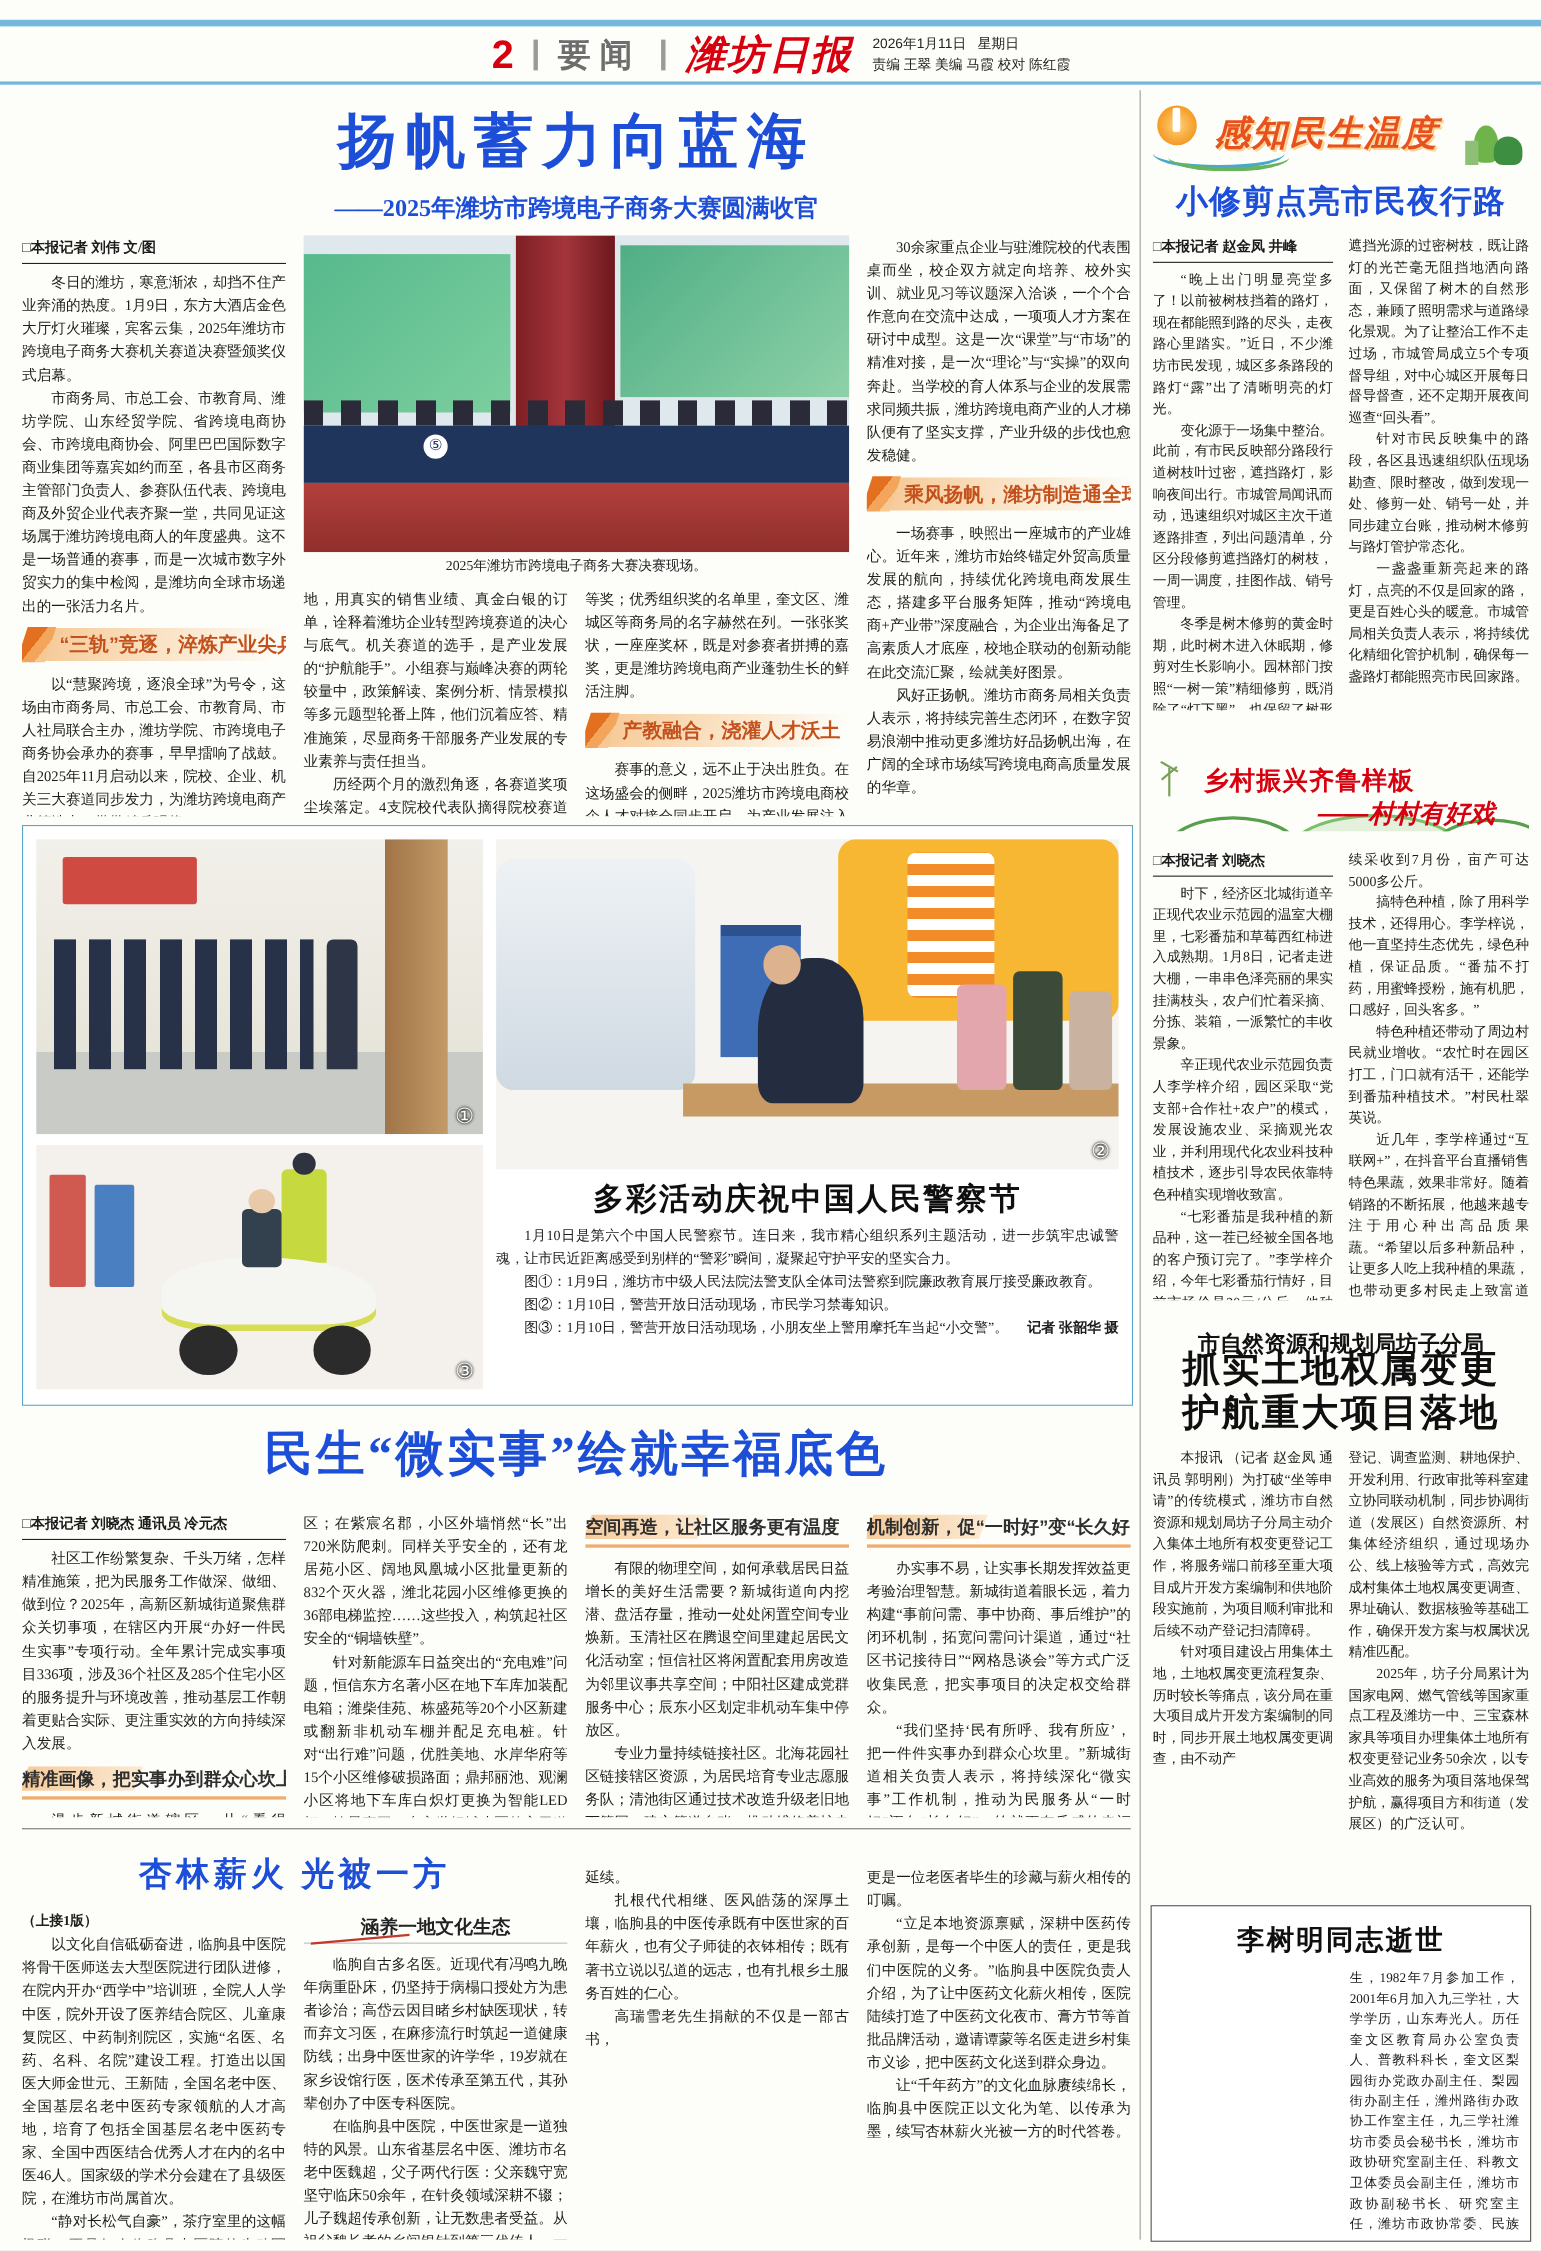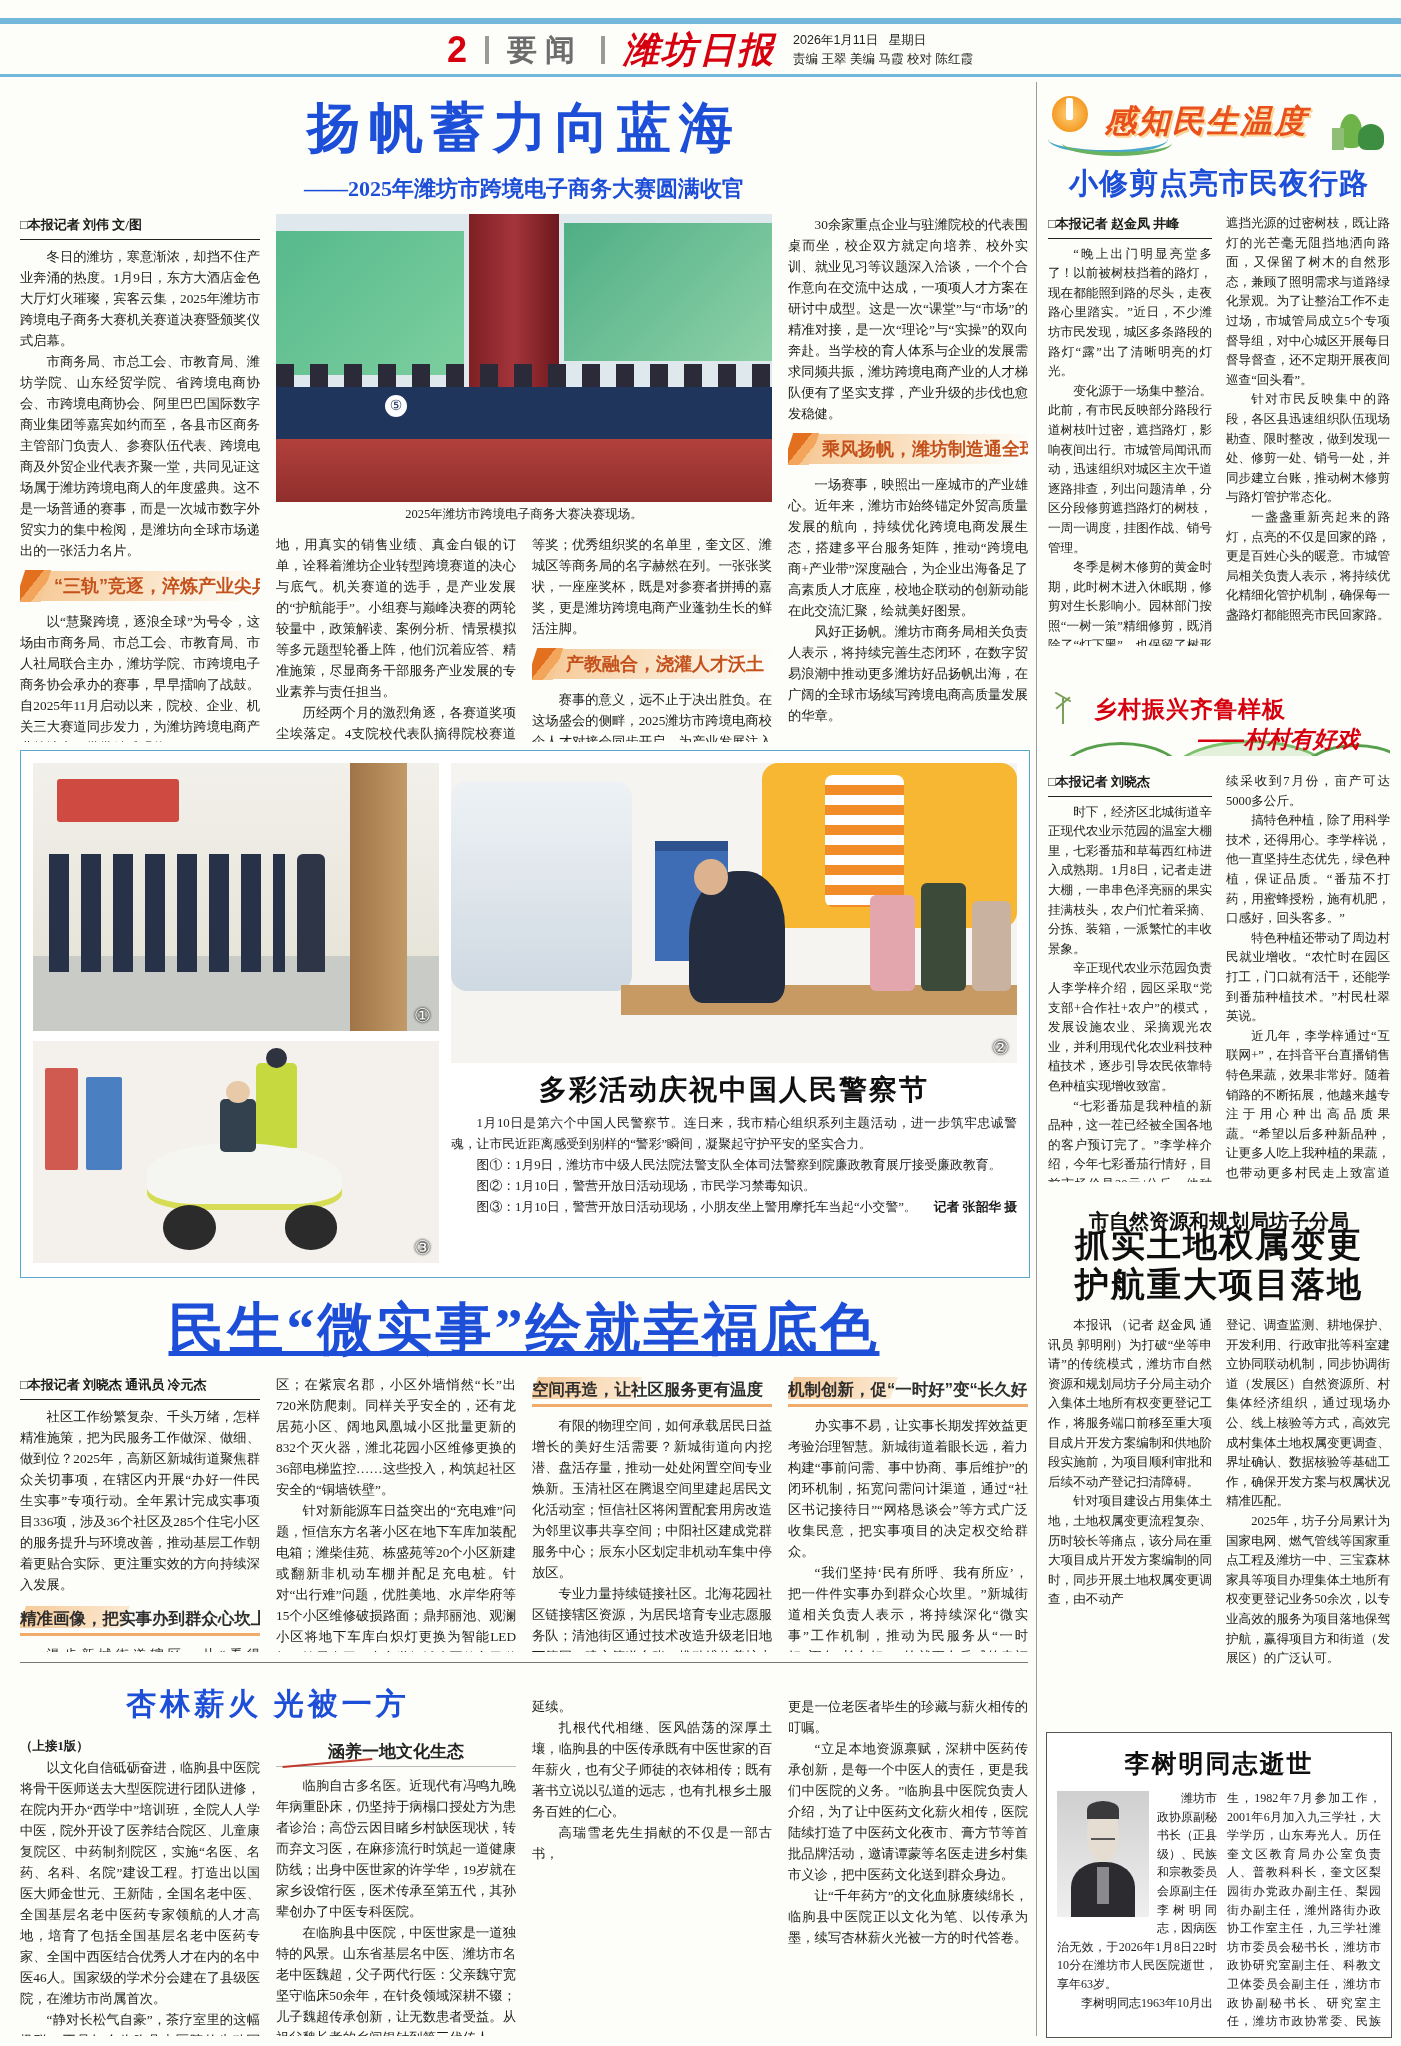--- a/index.html
+++ b/index.html
@@ -169,21 +169,21 @@
     </div>
     <div class="h-sans" style="left:430px;top:320px;width:566px;font-size:28px;letter-spacing:2px;">多彩活动庆祝中国人民警察节</div>
     <div class="pcap" style="left:430px;top:362px;width:566px;height:152px;">
       <p>1月10日是第六个中国人民警察节。连日来，我市精心组织系列主题活动，进一步筑牢忠诚警魂，让市民近距离感受到别样的“警彩”瞬间，凝聚起守护平安的坚实合力。</p>
       <p>图①：1月9日，潍坊市中级人民法院法警支队全体司法警察到院廉政教育展厅接受廉政教育。</p>
       <p>图②：1月10日，警营开放日活动现场，市民学习禁毒知识。</p>
       <p style="position:relative;"><span>图③：1月10日，警营开放日活动现场，小朋友坐上警用摩托车当起“小交警”。</span><span class="credit">记者 张韶华 摄</span></p>
     </div>
   </div>
 
-  <div class="h-serif" style="left:20px;top:1292px;width:1008px;font-size:56px;letter-spacing:3px;text-decoration:underline;">民生“微实事”绘就幸福底色</div>
+  <div class="h-serif" style="left:20px;top:1292px;width:1008px;font-size:44px;letter-spacing:3px;">民生“微实事”绘就幸福底色</div>
 
   <div class="col" style="left:20px;top:1374px;width:240px;height:278px;">
     <p class="byline">□本报记者 刘晓杰 通讯员 冷元杰</p>
     <p>社区工作纷繁复杂、千头万绪，怎样精准施策，把为民服务工作做深、做细、做到位？2025年，高新区新城街道聚焦群众关切事项，在辖区内开展“办好一件民生实事”专项行动。全年累计完成实事项目336项，涉及36个社区及285个住宅小区的服务提升与环境改善，推动基层工作朝着更贴合实际、更注重实效的方向持续深入发展。</p>
     <div class="subhead-b"><span class="sh-t">精准画像，把实事办到群众心坎上</span></div>
     <p>漫步新城街道辖区，从“看得见”到“看得清”“防得住”，安全网越织越密。在玉清嘉苑小区北区，50个老旧摄像头升级为数字化高清监控探头；在泰和上筑小区，70个新摄像头覆盖了楼梯间与大厅……</p>
   </div>
   <div class="col" style="left:276px;top:1374px;width:240px;height:278px;">
     <p class="cont">区；在紫宸名郡，小区外墙悄然“长”出720米防爬刺。同样关乎安全的，还有龙居苑小区、阔地凤凰城小区批量更新的832个灭火器，潍北花园小区维修更换的36部电梯监控……这些投入，构筑起社区安全的“铜墙铁壁”。</p>
     <p>针对新能源车日益突出的“充电难”问题，恒信东方名著小区在地下车库加装配电箱；潍柴佳苑、栋盛苑等20个小区新建或翻新非机动车棚并配足充电桩。针对“出行难”问题，优胜美地、水岸华府等15个小区维修破损路面；鼎邦丽池、观澜小区将地下车库白炽灯更换为智能LED灯；恰景嘉园、东方世纪城小区的主干道也亮起了崭新的LED路灯。在社区服务层面，北苑社区打造妇女儿童家园，河北社区联合童感摄影为辖区家庭免费拍摄“全家福”，金马社区完成110个单元大厅墙面粉刷……</p>
@@ -282,29 +282,18 @@
     <p>本报讯 （记者 赵金凤 通讯员 郭明刚）为打破“坐等申请”的传统模式，潍坊市自然资源和规划局坊子分局主动介入集体土地所有权变更登记工作，将服务端口前移至重大项目成片开发方案编制和供地阶段实施前，为项目顺利审批和后续不动产登记扫清障碍。</p>
     <p>针对项目建设占用集体土地，土地权属变更流程复杂、历时较长等痛点，该分局在重大项目成片开发方案编制的同时，同步开展土地权属变更调查，由不动产</p>
   </div>
   <div class="col rcol" style="left:1226px;top:1316px;width:164px;height:404px;">
     <p class="cont">登记、调查监测、耕地保护、开发利用、行政审批等科室建立协同联动机制，同步协调街道（发展区）自然资源所、村集体经济组织，通过现场办公、线上核验等方式，高效完成村集体土地权属变更调查、界址确认、数据核验等基础工作，确保开发方案与权属状况精准匹配。</p>
     <p>2025年，坊子分局累计为国家电网、燃气管线等国家重点工程及潍坊一中、三宝森林家具等项目办理集体土地所有权变更登记业务50余次，以专业高效的服务为项目落地保驾护航，赢得项目方和街道（发展区）的广泛认可。</p>
   </div>
 
   <div class="obox" style="left:1046px;top:1732px;width:344px;height:304px;">
     <div class="h-sans" style="left:0;top:14px;width:344px;font-size:25px;letter-spacing:2px;">李树明同志逝世</div>
-    <div class="ocol" style="left:10px;top:56px;width:160px;height:238px;">
-      <div style="float:left;width:92px;height:126px;margin:2px 8px 4px 0;position:relative;overflow:hidden;background:linear-gradient(#cfcfcf,#efefef);">
-        <div style="position:absolute;left:15%;top:56%;width:70%;height:44%;background:#2c2c30;border-radius:45% 45% 0 0;"></div>
-        <div style="position:absolute;left:44%;top:60%;width:12%;height:30%;background:#8a8a8e;"></div>
-        <div style="position:absolute;left:33%;top:12%;width:34%;height:44%;background:#e6ddd2;border-radius:50%;"></div>
-        <div style="position:absolute;left:33%;top:8%;width:34%;height:14%;background:#3a3a3c;border-radius:50% 50% 0 0;"></div>
-        <div style="position:absolute;left:37%;top:32%;width:26%;height:5%;border-bottom:2px solid #555;"></div>
-      </div>
-      <p>潍坊市政协原副秘书长（正县级）、民族和宗教委员会原副主任李树明同志，因病医治无效，于2026年1月8日22时10分在潍坊市人民医院逝世，享年63岁。</p>
-      <p>李树明同志1963年10月出</p>
-    </div>
     <div class="ocol" style="left:180px;top:56px;width:154px;height:238px;">
       <p class="cont">生，1982年7月参加工作，2001年6月加入九三学社，大学学历，山东寿光人。历任奎文区教育局办公室负责人、普教科科长，奎文区梨园街办党政办副主任、梨园街办副主任，潍州路街办政协工作室主任，九三学社潍坊市委员会秘书长，潍坊市政协研究室副主任、科教文卫体委员会副主任，潍坊市政协副秘书长、研究室主任，潍坊市政协常委、民族和宗教委员会副主任、机关一级调研员。2022年10月退休。</p>
     </div>
   </div>
 
 </div>
 
 </body></html>

